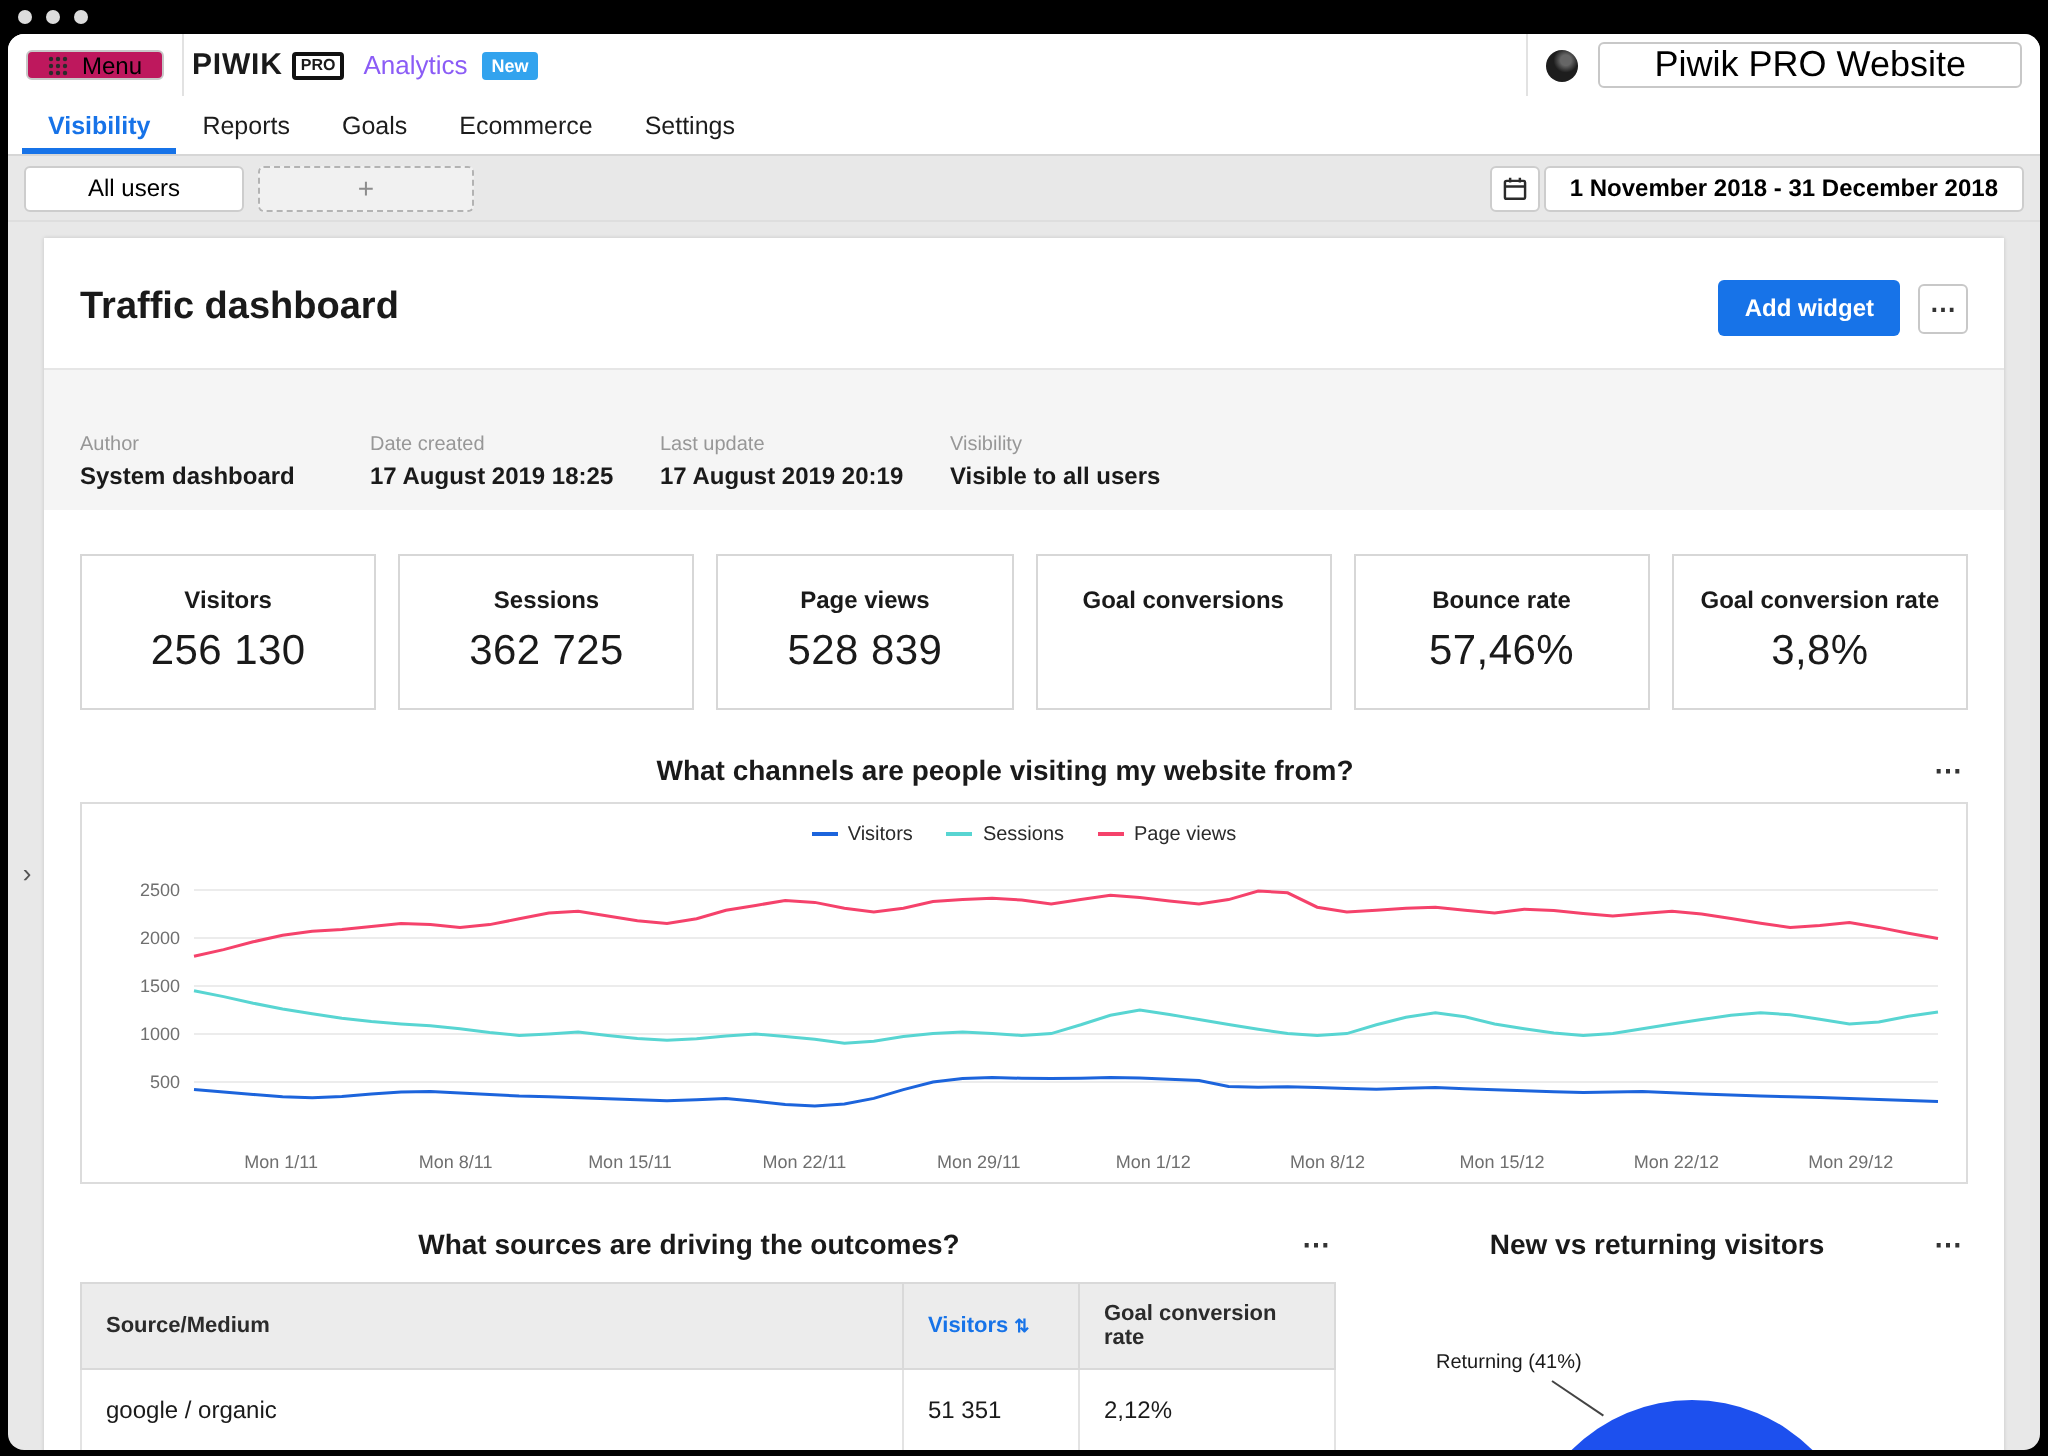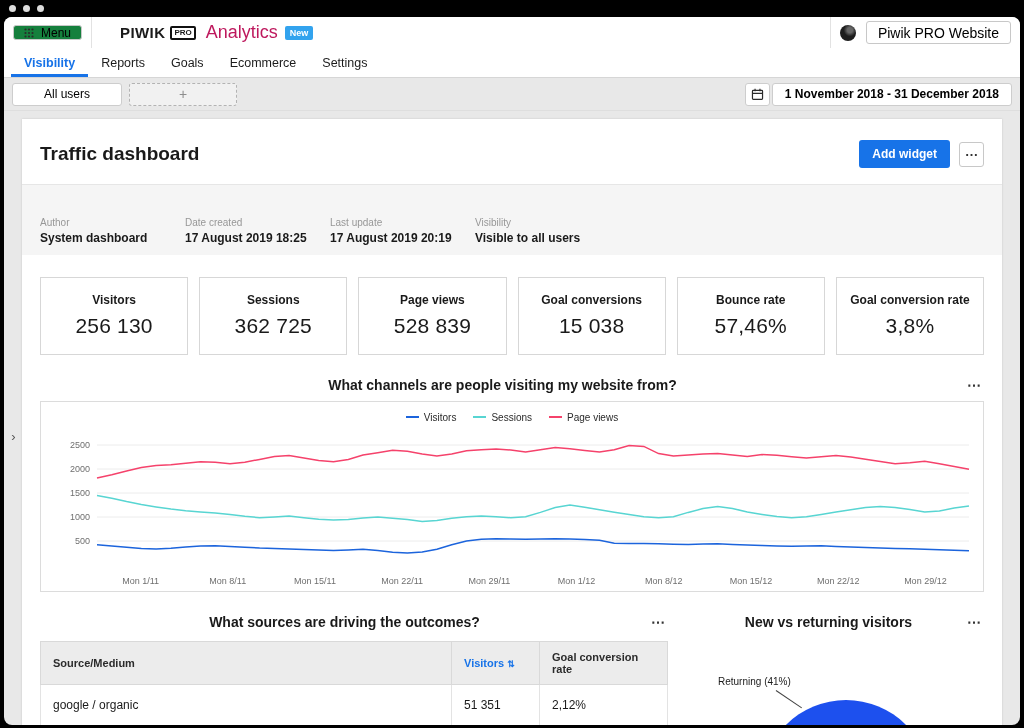--- a/index.html
+++ b/index.html
@@ -4,29 +4,29 @@
 <style>
   :root{ --accent:#1773e8; --badge:#32a3ee; }
   *{box-sizing:border-box; margin:0; padding:0;}
   html,body{width:1024px;height:728px;}
   body{background:#000; font-family:"Liberation Sans",sans-serif; position:relative; overflow:hidden; color:#1a1a1a;}
   .mac-bar{height:17px; display:flex; align-items:center; gap:7px; padding-left:9px;}
   .mac-dot{width:7px;height:7px;border-radius:50%;background:#dcdcdc;}
   .window{position:absolute; top:17px; left:4px; right:4px; bottom:3px; background:#e8e8e8; border-radius:8px; overflow:hidden; display:flex; flex-direction:column;}
   .app-header{height:31px; background:#fff; display:flex; align-items:center; flex:none;}
   .menu-wrap{height:100%; display:flex; align-items:center; padding:0 9px; border-right:1px solid #e2e2e2;}
-  .menu-btn{display:flex; align-items:center; gap:7px; height:15px; padding:0 10px; border:1px solid #c8c8c8; border-radius:3px; background:#15803d; font-size:12px; cursor:pointer; font-family:inherit;}
-  .logo-wrap{display:flex; align-items:center; gap:5px; margin-left:28px; cursor:pointer;}
+  .menu-btn{display:flex; align-items:center; gap:7px; height:15px; padding:0 10px; border:1px solid #c8c8c8; border-radius:3px; background:#be185d; font-size:12px; cursor:pointer; font-family:inherit;}
+  .logo-wrap{display:flex; align-items:center; gap:5px; margin-left:4px; cursor:pointer;}
   .logo-piwik{font-size:15px; font-weight:800; letter-spacing:.4px;}
   .logo-pro{font-size:8px; font-weight:700; border:2px solid #111; border-radius:2px; padding:0 2px; line-height:10px;text-align:center;}
-  .product-name{font-size:18px; color:#be185d; margin-left:5px;}
+  .product-name{font-size:13px; color:#8b5cf6; margin-left:5px;}
   .badge-new{background:var(--badge); color:#fff; font-size:9px; font-weight:700; padding:2px 5px; border-radius:2px; margin-left:2px;}
   .header-right{margin-left:auto; height:100%; display:flex; align-items:center; gap:10px; padding:0 9px; border-left:1px solid #e2e2e2;}
   .globe{width:16px;height:16px;border-radius:50%; background:radial-gradient(circle at 62% 32%, #666 0 18%, #1d1d1d 42%); cursor:pointer;}
-  .site-btn{height:23px; border:1px solid #c8c8c8; border-radius:3px; background:#fff; font-size:14px; padding:0 11px; display:flex; align-items:center; cursor:pointer; font-family:inherit;}
+  .site-btn{height:23px; border:1px solid #c8c8c8; border-radius:3px; background:#fff; font-size:18px; padding:0 27px; display:flex; align-items:center; cursor:pointer; font-family:inherit;}
   .nav{height:30px; background:#fff; border-bottom:1px solid #d6d6d6; display:flex; padding-left:7px; flex:none;}
   .tab{height:100%; display:flex; align-items:center; padding:0 13px; font-size:12.5px; color:#1c1c1c; cursor:pointer;}
   .tab.active{color:var(--accent); font-weight:700; box-shadow:inset 0 -3px 0 var(--accent);}
   .filter-bar{height:33px; background:#e8e8e8; border-bottom:1px solid #dedede; display:flex; align-items:center; padding:0 8px; gap:7px; flex:none;}
   .seg-btn{height:23px; background:#fff; border:1px solid #cdcdcd; border-radius:3px; font-size:12px; padding:0 31px; display:flex; align-items:center; cursor:pointer; font-family:inherit;}
   .add-seg{height:23px; width:108px; border:1px dashed #b3b3b3; border-radius:3px; color:#8d8d8d; font-size:14px; display:flex; align-items:center; justify-content:center; background:rgba(255,255,255,.4); cursor:pointer;}
   .date-ctl{margin-left:auto; display:flex; gap:2px;}
   .cal-btn{width:25px;height:23px;background:#fff;border:1px solid #cdcdcd;border-radius:3px; display:flex;align-items:center;justify-content:center; cursor:pointer;}
   .date-btn{height:23px;background:#fff;border:1px solid #cdcdcd;border-radius:3px; font-size:12px; font-weight:700; padding:0 12px; display:flex;align-items:center; cursor:pointer; font-family:inherit;}
   .content{flex:1; position:relative; padding:8px 18px 0;}
@@ -176,21 +176,20 @@
         <div class="kpi-card">
           <div class="kpi-label">Sessions</div>
           <div class="kpi-value">362 725</div>
         </div>
         <div class="kpi-card">
           <div class="kpi-label">Page views</div>
           <div class="kpi-value">528 839</div>
         </div>
         <div class="kpi-card">
           <div class="kpi-label">Goal conversions</div>
-          <div class="kpi-value">15 038</div>
         </div>
         <div class="kpi-card">
           <div class="kpi-label">Bounce rate</div>
           <div class="kpi-value">57,46%</div>
         </div>
         <div class="kpi-card">
           <div class="kpi-label">Goal conversion rate</div>
           <div class="kpi-value">3,8%</div>
         </div>
       </div>

